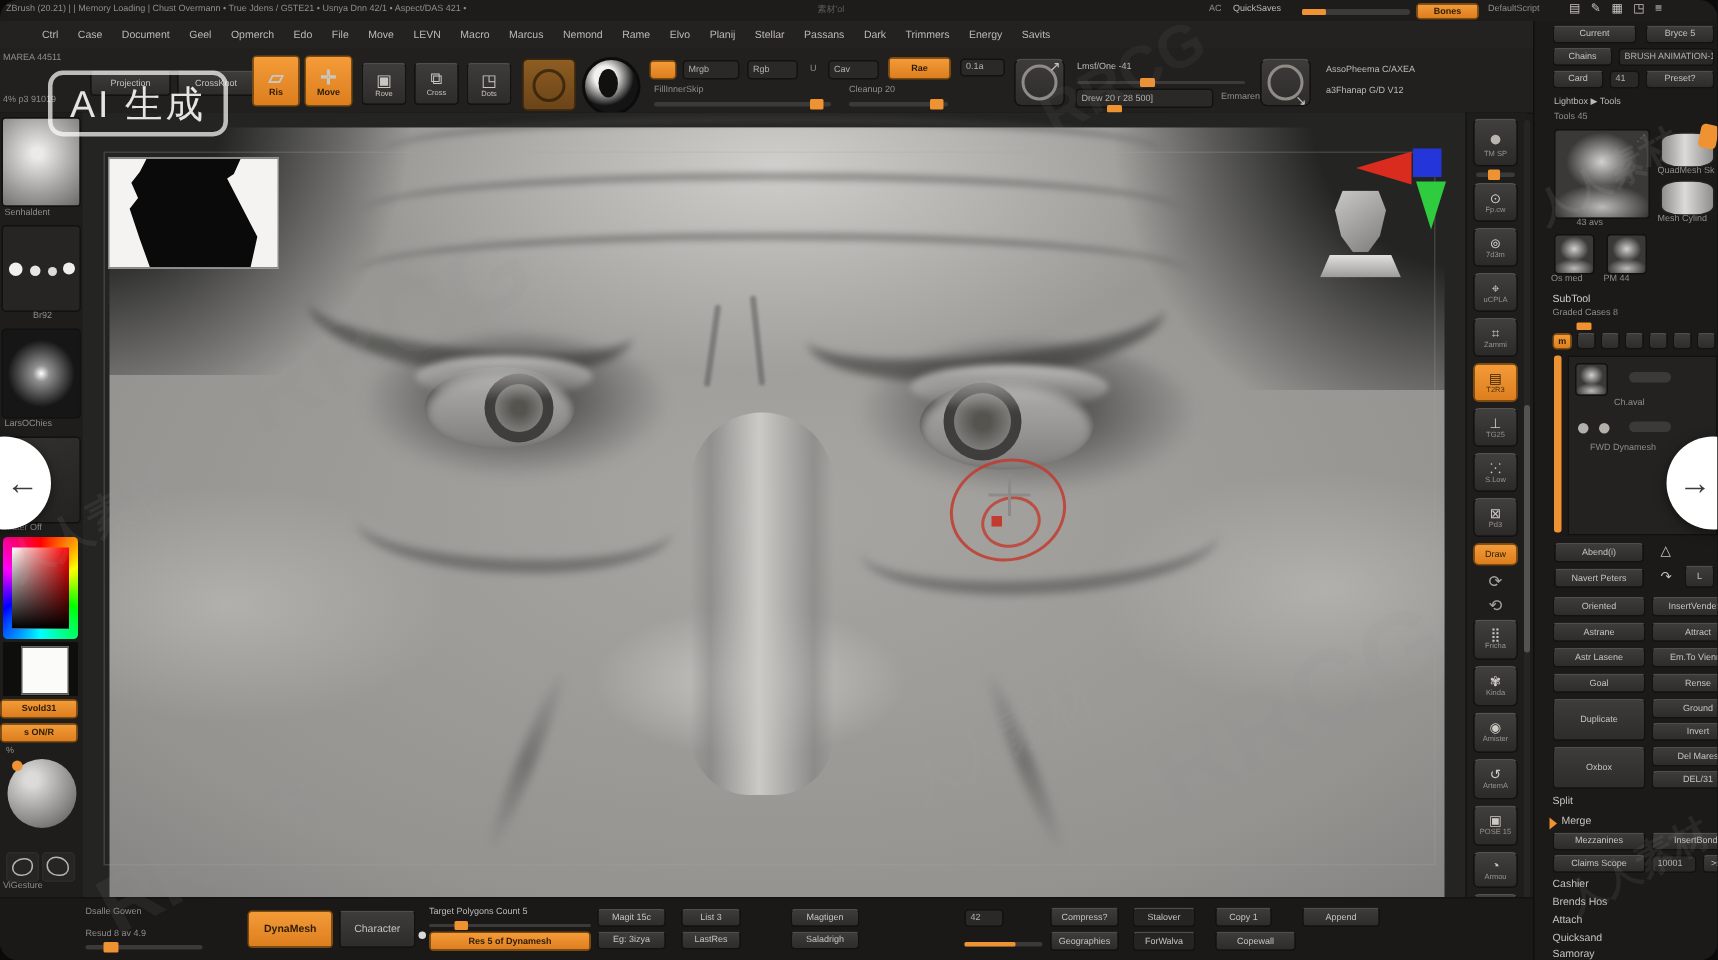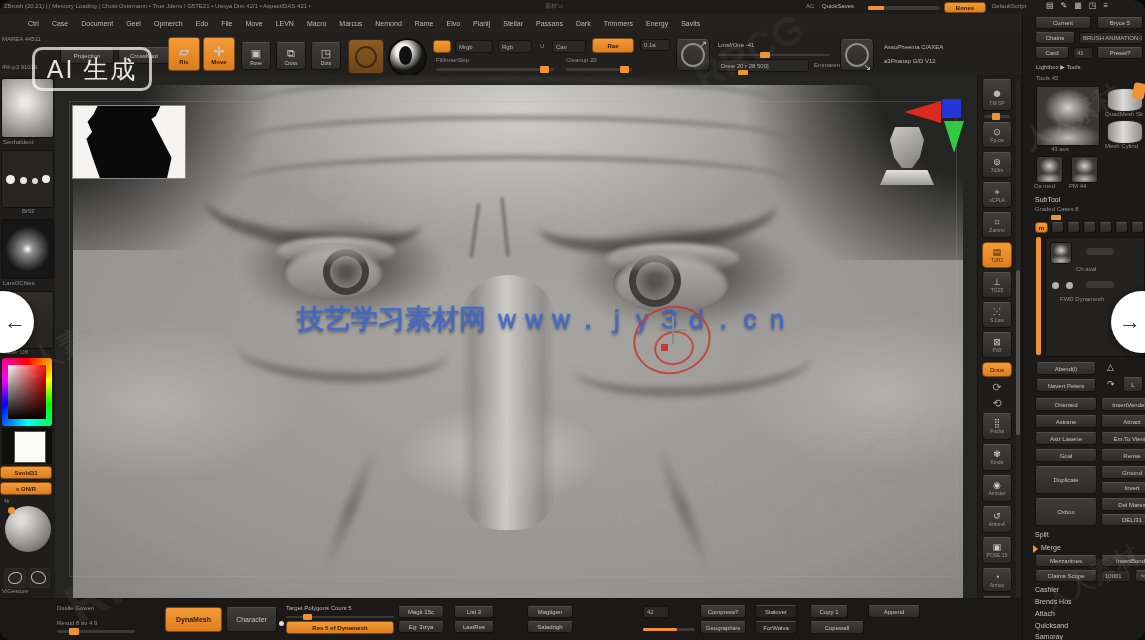--- a/index.html
+++ b/index.html
@@ -267,22 +267,20 @@
     <div class="a" style="left:889px;top:46px;width:0;height:0;border-left:10px solid transparent;border-right:10px solid transparent;border-top:32px solid #2ecc3e;"></div>
 
     <div class="a" style="left:825px;top:52px;width:54px;height:58px;">
       <div style="position:absolute;left:10px;top:0;width:34px;height:41px;
            background:linear-gradient(145deg,#c9c8c6,#7d7c7a);
            clip-path:polygon(15% 0,85% 0,100% 32%,88% 74%,65% 100%,35% 100%,12% 74%,0 32%);"></div>
       <div style="position:absolute;left:0;top:43px;width:54px;height:15px;
            background:linear-gradient(#e2e1df,#9b9a98);clip-path:polygon(12% 0,88% 0,100% 100%,0 100%);"></div>
     </div>
 
-    <div class="a" style="left:242px;top:226px;width:640px;font-size:27px;font-weight:bold;
-         color:rgba(58,102,207,.82);text-shadow:0 2px 3px rgba(0,0,0,.35);white-space:nowrap;">技艺学习素材网  ｗｗｗ．ｊｙ３ｄ．ｃｎ</div>
 
     <div class="a" style="left:578px;top:231px;width:74px;height:64px;border:2.5px solid rgba(194,59,46,.85);
          border-radius:50%;transform:rotate(-14deg);"></div>
     <div class="a" style="left:599px;top:256px;width:36px;height:30px;border:2px solid rgba(194,59,46,.8);
          border-radius:50%;transform:rotate(-14deg);"></div>
     <div class="a" style="left:604px;top:254px;width:28px;height:2px;background:#8c8b89;"></div>
     <div class="a" style="left:617px;top:241px;width:2px;height:28px;background:#8c8b89;"></div>
     <div class="a" style="left:606px;top:269px;width:7px;height:7px;background:#c23b2e;"></div>
   </div>
 

